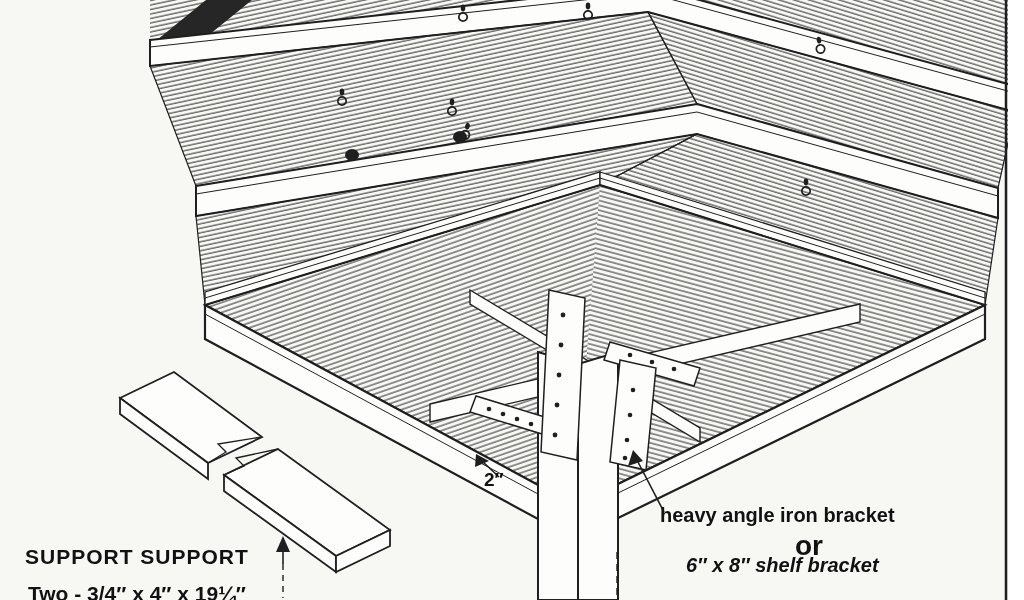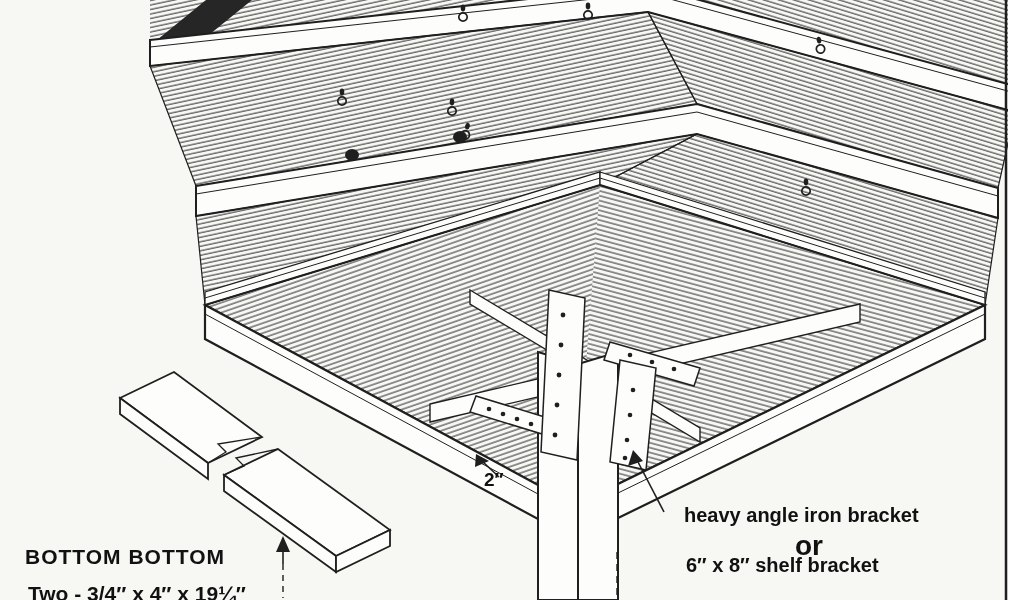--- a/index.html
+++ b/index.html
@@ -9,23 +9,23 @@
     font-family:"Liberation Sans", sans-serif;
   }
   .screen svg{position:absolute;left:0;top:0;}
   .lbl{
     position:absolute;font-weight:bold;color:#111;
     white-space:nowrap;line-height:1.05;
   }
   .lbl-support-name{left:25px;top:546px;font-size:21px;letter-spacing:1px;}
   .lbl-support-size{left:28px;top:583px;font-size:21px;}
   .lbl-gap{left:484px;top:470px;font-size:19px;}
-  .lbl-bracket1{left:660px;top:505px;font-size:20px;margin-left:24px;}
+  .lbl-bracket1{left:660px;top:505px;font-size:20px;}
   .lbl-or{left:795px;top:531px;font-size:28px;}
-  .lbl-bracket2{left:686px;top:555px;font-size:20px;}
+  .lbl-bracket2{left:686px;top:555px;font-size:20px;font-style:italic;}
 </style>
 </head>
 <body>
 
 <div class="screen">
 
 <svg width="1024" height="600" viewBox="0 0 1024 600">
   <defs>
     <pattern id="pHL" width="7" height="4.4" patternUnits="userSpaceOnUse" patternTransform="rotate(-12)">
       <line x1="0" y1="1" x2="7" y2="1" stroke="#2b2b2b" stroke-width="1"></line>
@@ -165,16 +165,16 @@
   </g>
 
   <line x1="1006" y1="0" x2="1006" y2="600" stroke="#1f1f1f" stroke-width="2.5"></line>
   <rect x="1008" y="0" width="16" height="600" fill="#ffffff" stroke="none"></rect>
 </svg>
 
 <div class="lbl lbl-gap">2″</div>
 <div class="lbl lbl-bracket1">heavy angle iron bracket</div>
 <div class="lbl lbl-or">or</div>
 <div class="lbl lbl-bracket2">6″ x 8″ shelf bracket</div>
-<div class="lbl lbl-support-name">BOTTOM BOTTOM</div>
+<div class="lbl lbl-support-name">SUPPORT SUPPORT</div>
 <div class="lbl lbl-support-size">Two - 3/4″ x 4″ x 19¼″</div>
 
 </div>
 
 </body></html>

